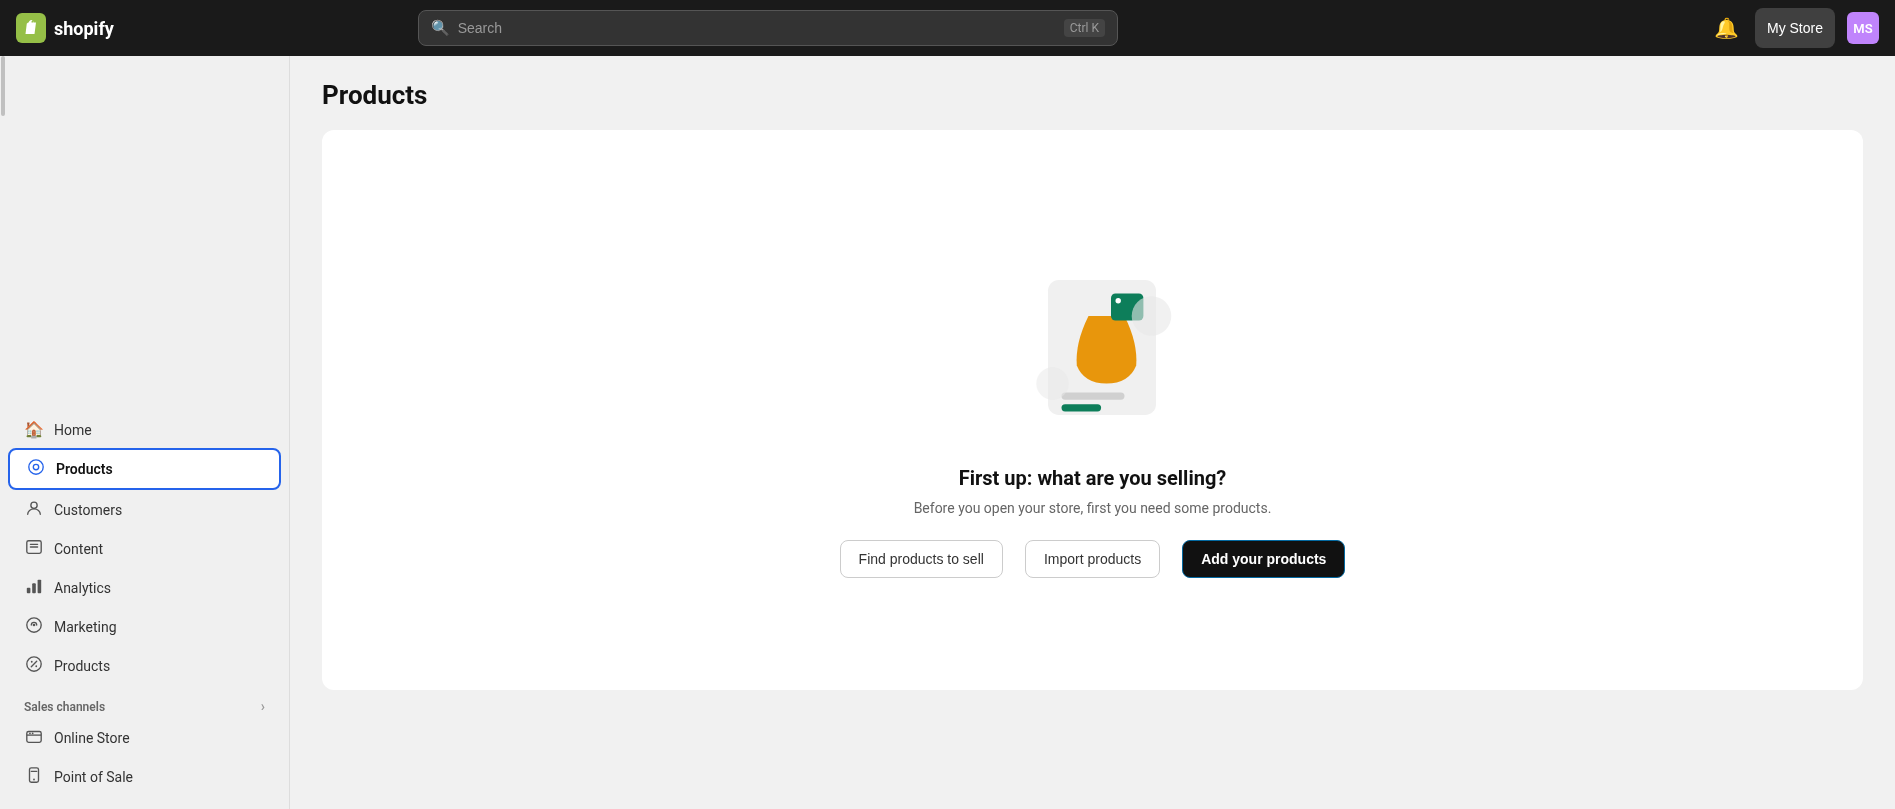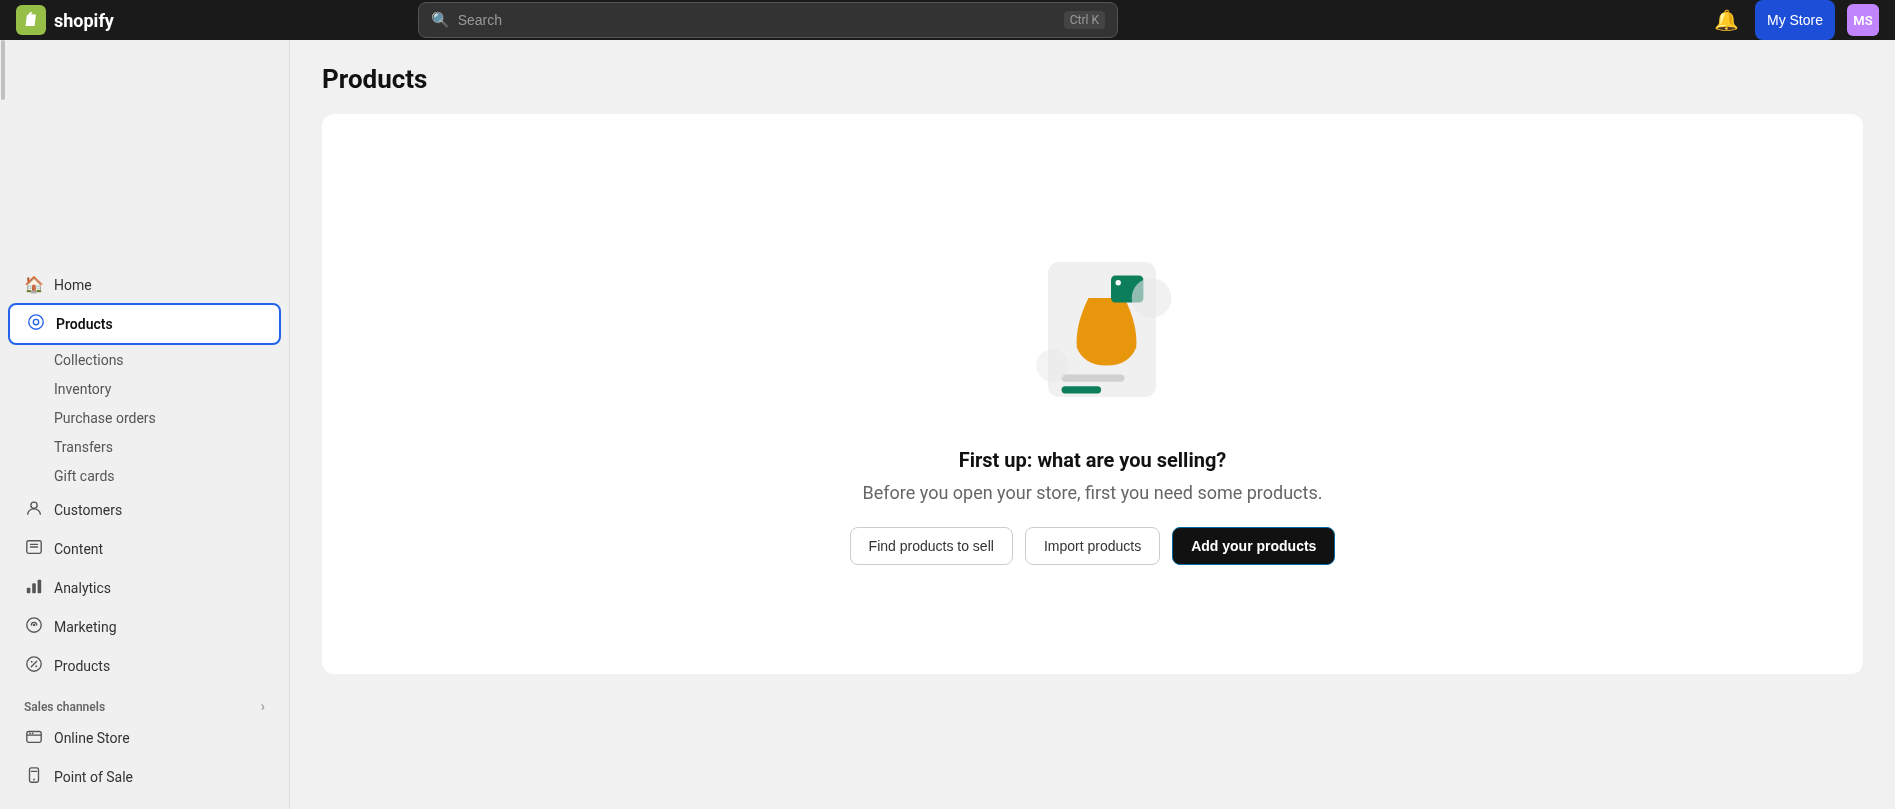--- a/index.html
+++ b/index.html
@@ -1,21 +1,21 @@
 <!DOCTYPE html>
 <html><head>
   <meta charset="utf-8">
   <style>
     * { margin: 0; padding: 0; box-sizing: border-box; }
     body { font-family: -apple-system, BlinkMacSystemFont, 'Segoe UI', Roboto, sans-serif; background: #f1f1f1; display: flex; flex-direction: column; height: 100vh; overflow: hidden; }
 
     
     .topnav {
       background: #1a1a1a;
-      height: 40px;
+      height: 56px;
       display: flex;
       align-items: center;
       padding: 0 16px;
       gap: 16px;
       flex-shrink: 0;
       z-index: 10;
     }
     .topnav-logo {
       display: flex;
       align-items: center;
@@ -73,21 +73,21 @@
       background: none;
       border: none;
       cursor: pointer;
       color: white;
       font-size: 20px;
       padding: 4px;
       display: flex;
       align-items: center;
     }
     .store-btn {
-      background: #1d4ed8;
+      background: #404040;
       border: none;
       border-radius: 8px;
       color: white;
       padding: 12px 12px;
       cursor: pointer;
       font-size: 14px;
       font-weight: 500;
     }
     .avatar {
       width: 32px;
@@ -217,27 +217,27 @@
       height: 200px;
       margin-bottom: 32px;
     }
     .empty-state-title {
       font-size: 20px;
       font-weight: 700;
       color: #111;
       margin-bottom: 10px;
     }
     .empty-state-subtitle {
-      font-size: 18px;
+      font-size: 14px;
       color: #666;
       margin-bottom: 24px;
     }
     .empty-state-actions {
       display: flex;
-      gap: 12px;
+      gap: 22px;
       align-items: center;
     }
     .btn-outline {
       background: white;
       border: 1px solid #ccc;
       border-radius: 8px;
       padding: 10px 18px;
       font-size: 14px;
       cursor: pointer;
       font-weight: 500;
@@ -296,27 +296,20 @@
       <div class="nav-item active">
         <span class="nav-icon">
           <svg width="18" height="18" viewBox="0 0 20 20" fill="none">
               <circle cx="10" cy="10" r="8" stroke="#2563eb" stroke-width="1.5"></circle>
               <circle cx="10" cy="10" r="3" stroke="#2563eb" stroke-width="1.5"></circle>
             </svg>
         </span>
         <span>Products</span>
       </div>
 
-      <div class="nav-sub">
-        <div class="nav-sub-item">Collections</div>
-        <div class="nav-sub-item">Inventory</div>
-        <div class="nav-sub-item">Purchase orders</div>
-        <div class="nav-sub-item">Transfers</div>
-        <div class="nav-sub-item">Gift cards</div>
-      </div>
 
       <div class="nav-item">
         <span class="nav-icon">
           <svg width="18" height="18" viewBox="0 0 20 20" fill="none">
               <circle cx="10" cy="7" r="3.5" stroke="#555" stroke-width="1.5"></circle>
               <path d="M3 17c0-3.5 3.1-6 7-6s7 2.5 7 6" stroke="#555" stroke-width="1.5" stroke-linecap="round"></path>
             </svg>
         </span>
         <span>Customers</span>
       </div>

